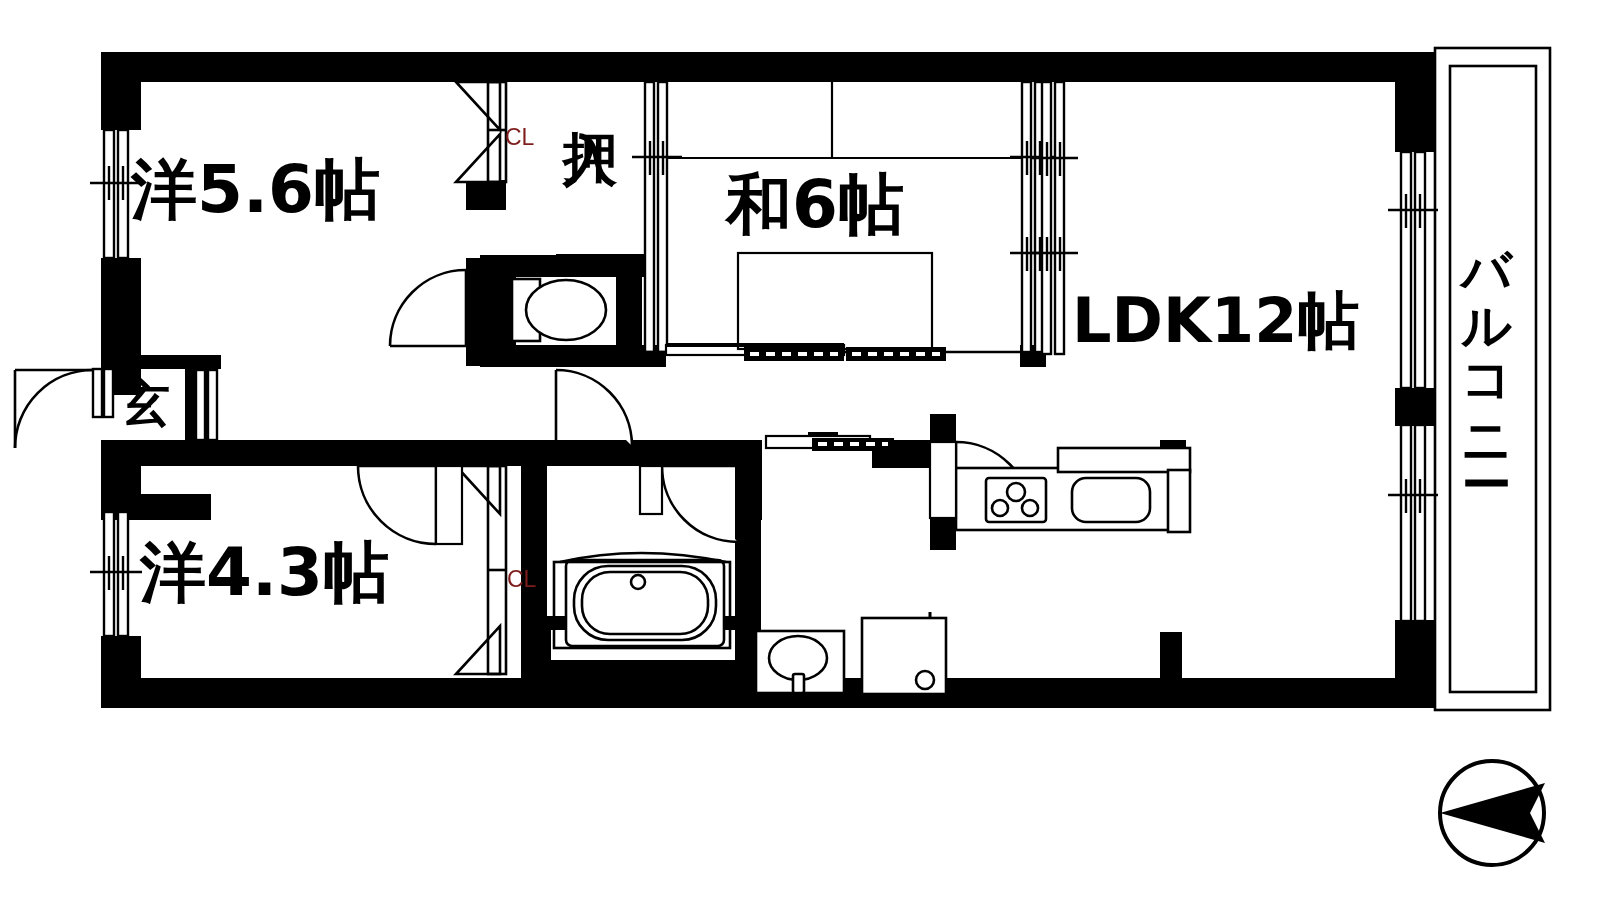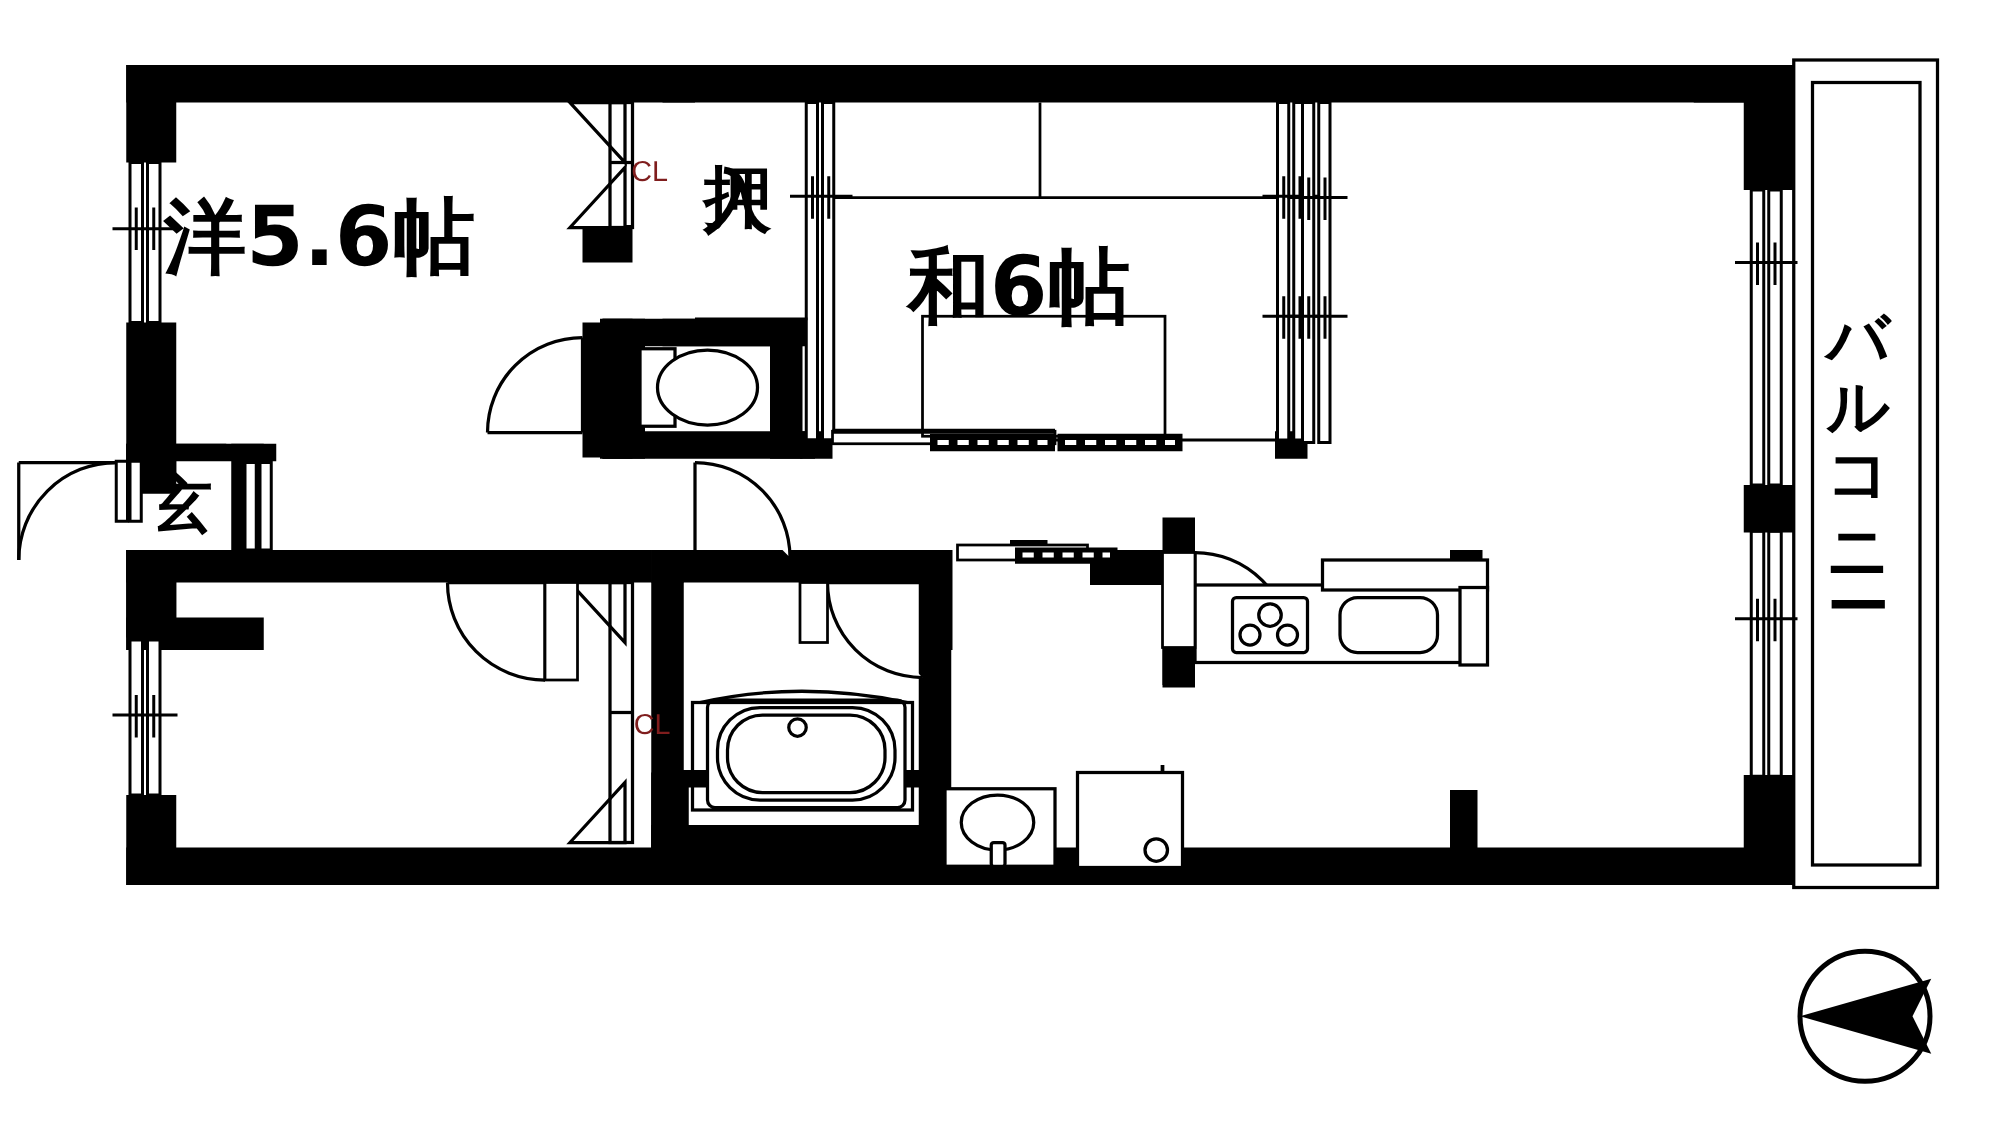--- a/index.html
+++ b/index.html
@@ -31,21 +31,21 @@
     position: absolute;
     color: #000000;
     font-family: "DejaVu Sans", "Liberation Sans", sans-serif;
     font-weight: 700;
     white-space: nowrap;
     line-height: 1;
     letter-spacing: 0px;
   }
   .lbl-yo56 { left: 131px; top: 157px; font-size: 66px; }
   .lbl-yo43 { left: 140px; top: 540px; font-size: 66px; }
-  .lbl-wa6  { left: 726px; top: 172px; font-size: 66px; margin-top: 25px; }
+  .lbl-wa6  { left: 726px; top: 172px; font-size: 66px; }
   .lbl-ldk  { left: 1072px; top: 290px; font-size: 62px; }
   .lbl-oshiire {
     left: 563px; top: 88px; font-size: 54px;
     writing-mode: vertical-rl; text-orientation: upright;
   }
   .lbl-genkan { left: 120px; top: 378px; font-size: 50px; }
   .lbl-balcony {
     left: 1462px; top: 214px; font-size: 50px;
     writing-mode: vertical-rl; text-orientation: upright;
     letter-spacing: 4px;
@@ -373,23 +373,25 @@
     </g>
 
     <g>
       <circle cx="1492" cy="813" r="52" fill="#ffffff" stroke="#000000" stroke-width="4"></circle>
       <polygon points="1440,813 1545,783 1530,813 1545,843" fill="#000000"></polygon>
     </g>
   </svg>
 
   <div class="room-label lbl-yo56">洋5.6帖</div>
 
+  <div class="room-label lbl-yo43">洋4.3帖</div>
 
   <div class="room-label lbl-wa6">和6帖</div>
 
+  <div class="room-label lbl-ldk">LDK12帖</div>
 
   <div class="room-label lbl-oshiire">押入</div>
 
   <div class="room-label lbl-genkan">玄</div>
 
   <div class="room-label lbl-balcony">バルコニー</div>
 
   <div class="cl-label cl-1">CL</div>
 
   <div class="cl-label cl-2">CL</div>

